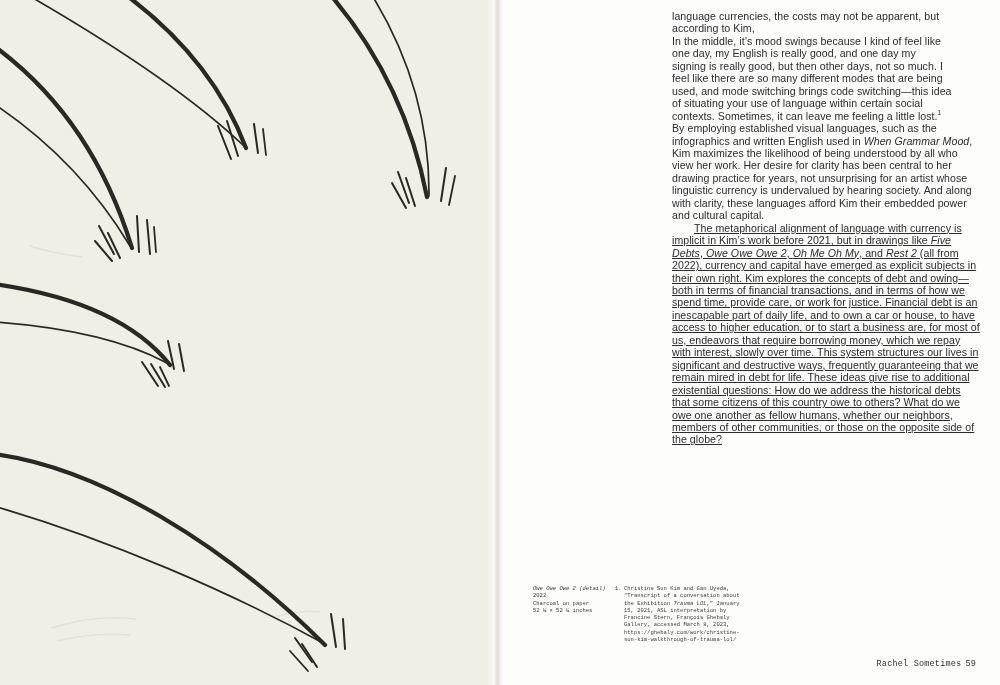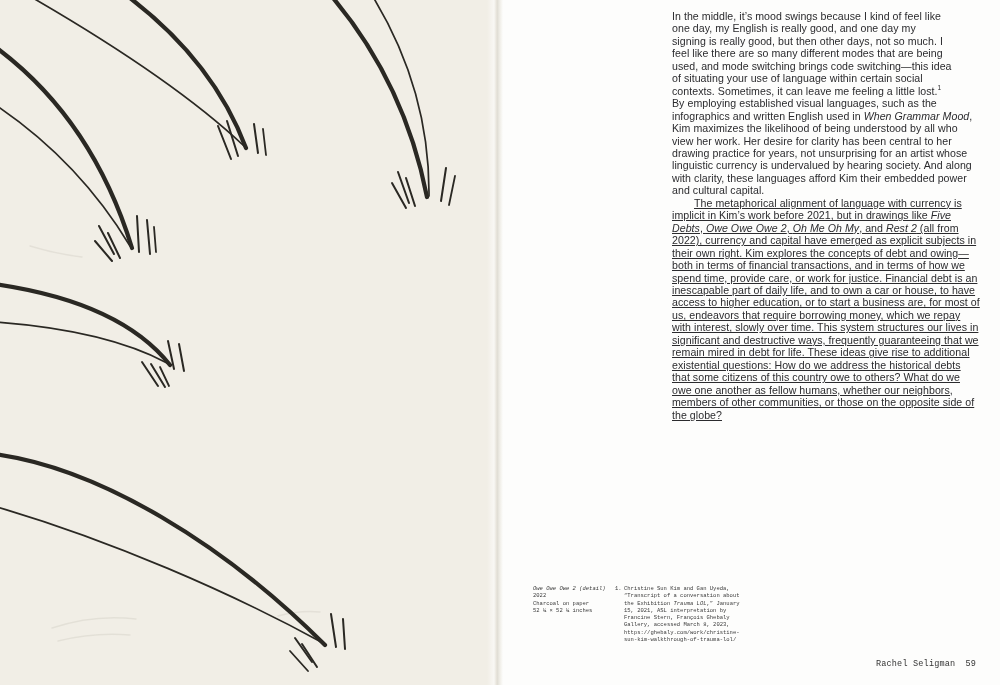--- a/index.html
+++ b/index.html
@@ -61,21 +61,21 @@
     display:flex;
   }
   .footnote .fn-num{flex:0 0 9px;}
   .footnote .fn-body{flex:1 1 auto;word-break:break-word;}
 
   .running-footer{
     position:absolute;right:24px;top:659px;
     font-family:"Liberation Mono",monospace;
     font-size:8.5px;color:#333;letter-spacing:0.2px;
   }
-  .running-footer .pgnum{margin-left:10px;}
+  .running-footer .pgnum{margin-left:4px;}
 </style>
 </head>
 <body>
 
 <div class="spread">
 
   <div class="page-left">
     <svg class="artwork-svg" viewBox="0 0 497 685" xmlns="http://www.w3.org/2000/svg">
       <g stroke="#2a2823" fill="none" stroke-linecap="round">
 
@@ -138,35 +138,36 @@
       </g>
     </svg>
     <div class="edge"></div>
   </div>
 
   <div class="gutter"></div>
 
   <div class="page-right">
 
     <div class="text-col">
+      <p>language currencies, the costs may not be apparent, but according to Kim,</p>
       <p class="blockquote"><span>In the middle, it’s mood swings because I kind of feel like one day, my English is really good, and one day my signing is really good, but then other days, not so much. I feel like there are so many different modes that are being used, and mode switching brings code switching—this idea of situating your use of language within certain social contexts. Sometimes, it can leave me feeling a little lost.</span><sup>1</sup></p>
       <p><span>By employing established visual languages, such as the infographics and written English used in </span><i>When Grammar Mood</i><span>, Kim maximizes the likelihood of being understood by all who view her work. Her desire for clarity has been central to her drawing practice for years, not unsurprising for an artist whose linguistic currency is undervalued by hearing society. And along with clarity, these languages afford Kim their embedded power and cultural capital.</span></p>
       <p class="indent"><span>The metaphorical alignment of language with currency is implicit in Kim’s work before 2021, but in drawings like </span><i>Five Debts</i><span>, </span><i>Owe Owe Owe 2</i><span>, </span><i>Oh Me Oh My</i><span>, and </span><i>Rest 2</i><span> (all from 2022), currency and capital have emerged as explicit subjects in their own right. Kim explores the concepts of debt and owing—both in terms of financial transactions, and in terms of how we spend time, provide care, or work for justice. Financial debt is an inescapable part of daily life, and to own a car or house, to have access to higher education, or to start a business are, for most of us, endeavors that require borrowing money, which we repay with interest, slowly over time. This system structures our lives in significant and destructive ways, frequently guaranteeing that we remain mired in debt for life. These ideas give rise to additional existential questions: How do we address the historical debts that some citizens of this country owe to others? What do we owe one another as fellow humans, whether our neighbors, members of other communities, or those on the opposite side of the globe?</span></p>
     </div>
 
     <div class="caption">
       <div class="cap-title">Owe Owe Owe 2 (detail)</div>
       <div>2022</div>
       <div>Charcoal on paper</div>
       <div>52 ¼ × 52 ¼ inches</div>
     </div>
 
     <div class="footnote">
       <span class="fn-num">1.</span>
       <span class="fn-body"><span>Christine Sun Kim and Gan Uyeda, “Transcript of a conversation about the Exhibition </span><i>Trauma LOL</i><span>,” January 15, 2021, ASL interpretation by Francine Stern, François Ghebaly Gallery, accessed March 8, 2023, https://ghebaly.com/work/christine-sun-kim-walkthrough-of-trauma-lol/</span></span>
     </div>
 
     <div class="running-footer">
-      <span>Rachel Seligman</span><span class="pgnum">59</span>
+      <span>Rachel Sometimes</span><span class="pgnum">59</span>
     </div>
 
   </div>
 </div>
 
 </body></html>

